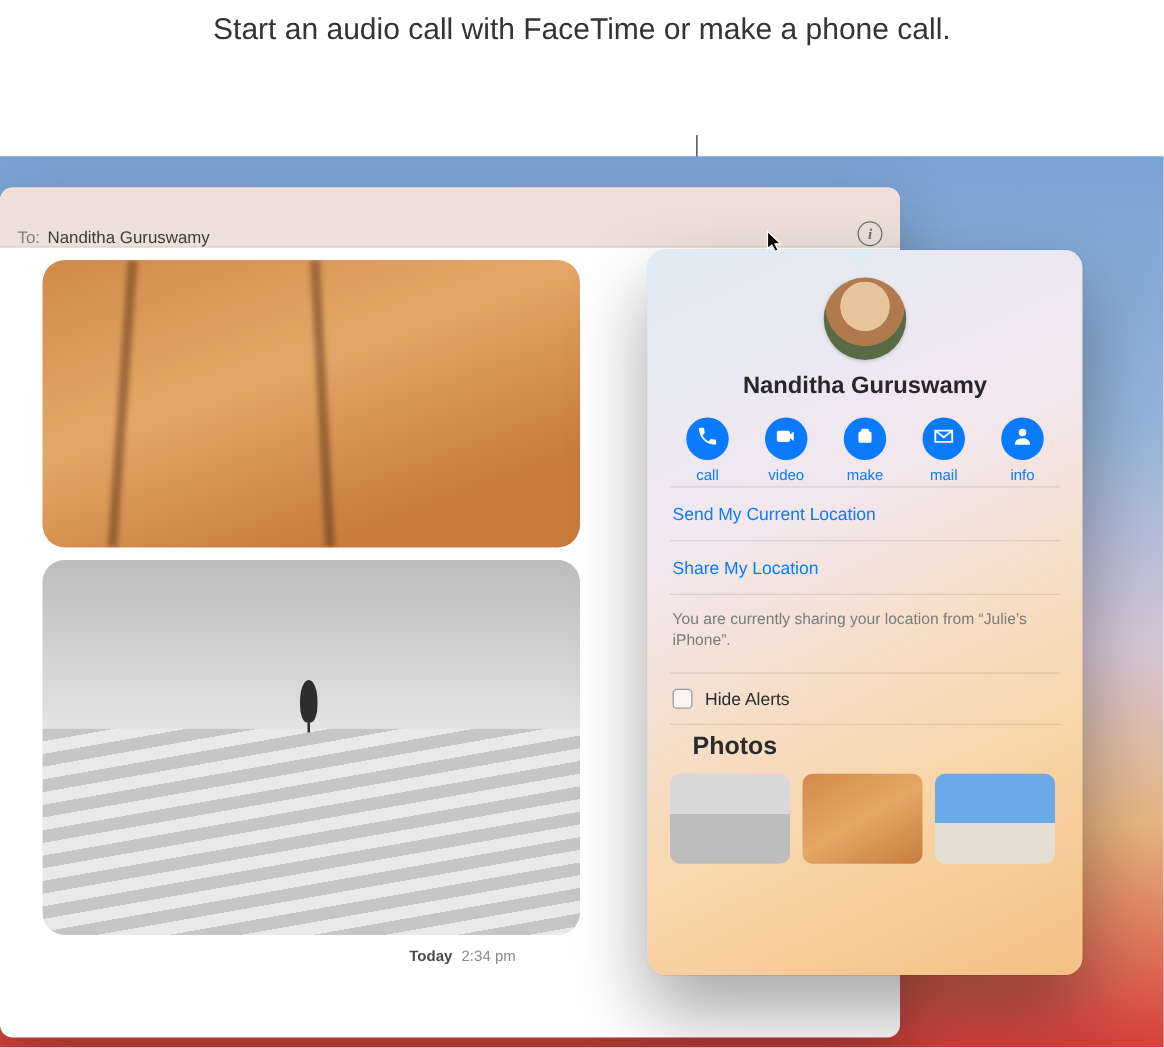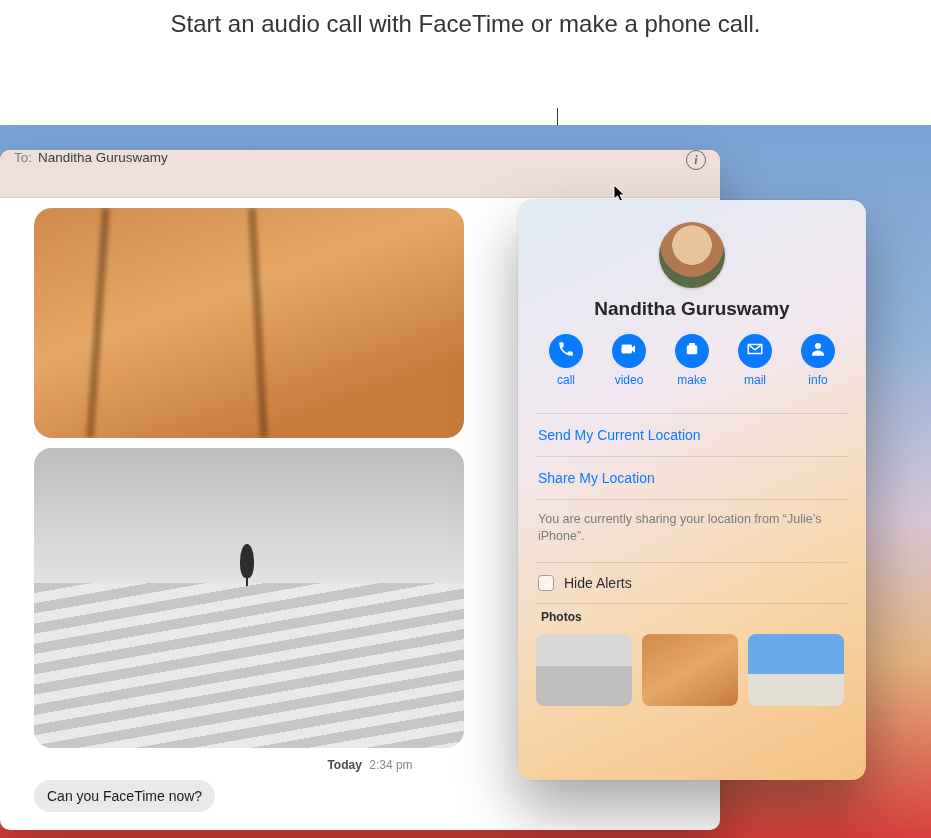--- a/index.html
+++ b/index.html
@@ -40,21 +40,21 @@
     position: absolute;
     left: 0; top: 150px;
     width: 720px; height: 680px;
     background: #fff;
     border-radius: 10px;
     box-shadow: 0 20px 50px rgba(0,0,0,.25);
     overflow: hidden;
   }
 
   .header {
-    display:flex; align-items:flex-start;
+    display:flex; align-items:flex-end;
     height: 48px;
     padding: 0 14px;
     background: #eedfd9;
     border-bottom: 1px solid #e2cfc6;
   }
   .to-label {
     color:#7d7d7d; font-size:13.5px; margin-right:6px;
   }
   .to-name {
     font-size:13.5px; color:#3b3b3b;
@@ -148,21 +148,21 @@
     background: radial-gradient(circle at 50% 35%, #e7c49a 0 36%, #b17a4e 37% 58%, #5a6a46 59% 100%);
     box-shadow: 0 1px 3px rgba(0,0,0,.2);
   }
   .contact-name {
     text-align:center; font-size:19px; font-weight:700; color:#272727;
     margin-bottom: 14px;
   }
 
   .action-row {
     display:flex; justify-content: space-between;
-    padding: 0 2px 26px;
+    padding: 0 2px 2px;
     border-bottom: 1px solid rgba(0,0,0,.1);
   }
   .action {
     width:56px;
     display:flex; flex-direction:column; align-items:center; gap:5px;
     cursor:pointer;
   }
   .action .circle {
     width:34px; height:34px; border-radius:50%;
     background:#0a7aff;
@@ -196,22 +196,22 @@
     width:16px; height:16px; border-radius:3.5px;
     border:1px solid #9a9a9a; background:#fdfdfdaa;
     display:flex; align-items:center; justify-content:center;
   }
   .cbox.checked {
     background:#0a7aff; border-color:#0a7aff;
   }
   .cbox.checked svg { width:11px; height:11px; fill:none; stroke:#fff; stroke-width:2.5; }
 
   .photos-header {
-    font-size:12px; font-weight:700; color:#2b2b2b;
-    margin: 6px 0 10px 5px;
+    font-size:20px; font-weight:700; color:#2b2b2b;
+    margin: 6px 0 10px 18px;
   }
   .photos-row { display:flex; gap:10px; }
   .thumb {
     width:96px; height:72px; border-radius:8px;
     background:#ccc;
   }
   .thumb.t1 { background: linear-gradient(#d8d8d8 0 45%, #bdbdbd 45% 100%);}
   .thumb.t2 { background: linear-gradient(150deg,#d28a4b,#e6a767 50%,#c77c3e);}
   .thumb.t3 { background: linear-gradient(#6aa8e8 0 55%, #e3dfd3 55% 100%);}
 
@@ -244,21 +244,20 @@
     <div class="img-msg img1"></div>
     <div class="img-msg img2">
       <div class="sky"></div>
         <div class="rock"></div>
         <div class="tree"></div>
     </div>
     <div class="ts-row">
       <b>Today</b>
       <span>2:34 pm</span>
     </div>
-    <div class="bubble">Can you FaceTime now?</div>
   </div>
 </div>
 
 <div class="popover">
   <div class="avatar"></div>
   <div class="contact-name">Nanditha Guruswamy</div>
 
   <div class="action-row">
     <div class="action">
       <div class="circle">

